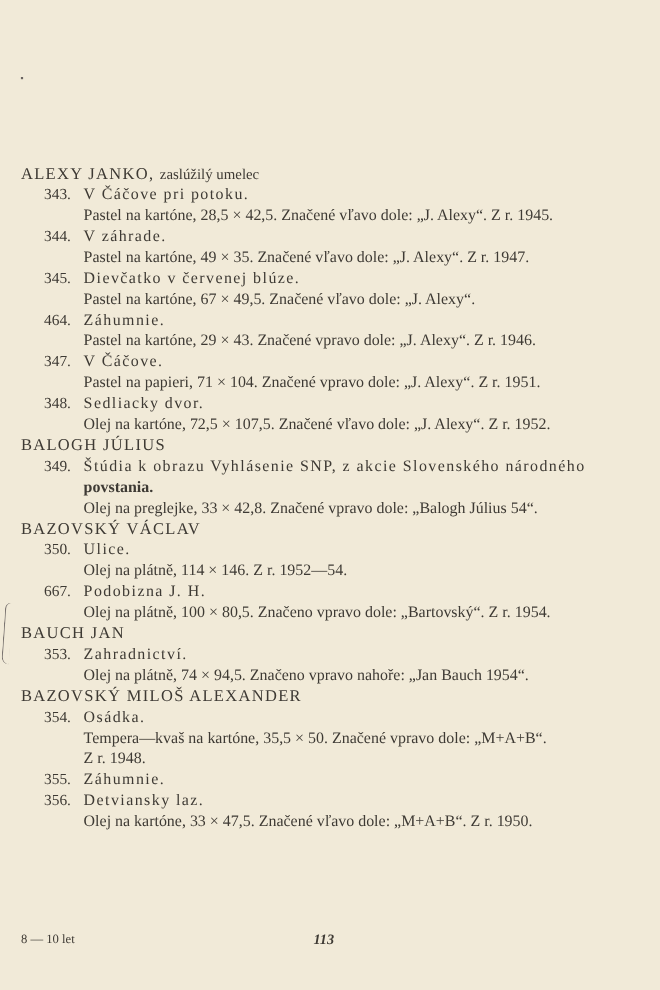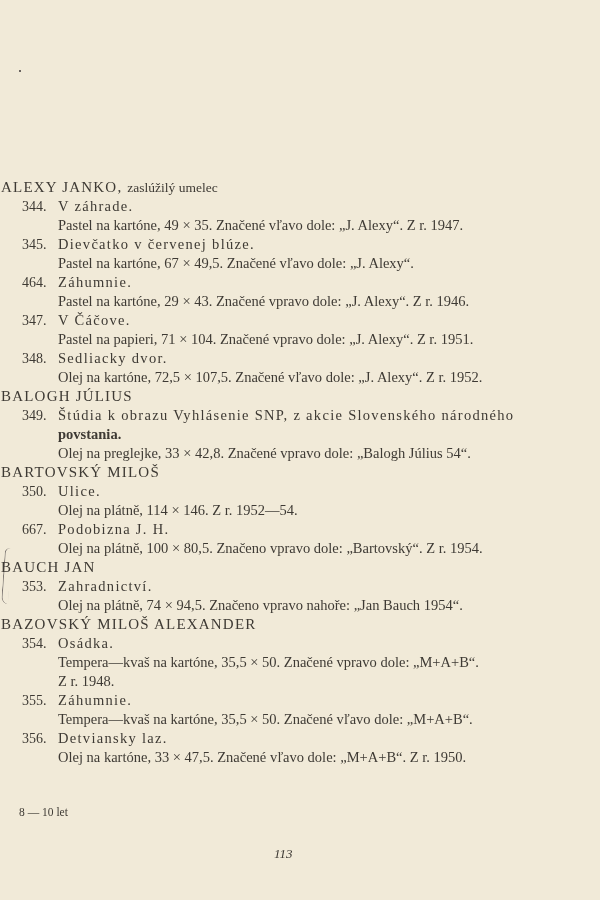--- a/index.html
+++ b/index.html
@@ -3,41 +3,45 @@
   <meta charset="utf-8">
   <style>
     html, body { margin: 0; padding: 0; }
     body {
       width: 600px; height: 900px; position: relative; overflow: hidden;
       background: #f1ead8;
       font-family: "Liberation Serif", "DejaVu Serif", serif;
       color: #3e3a34;
     }
     .speck { position: absolute; left: 19px; top: 70px; width: 2px; height: 2px; background: #6a6460; }
-    .page { position: absolute; left: 1px; top: 149px; width: 550px; margin-top: 29px; }
+    .page { position: absolute; left: 19px; top: 149px; width: 550px; }
     .artist { font-size: 15px; letter-spacing: 1.2px; line-height: 19px; height: 19px; white-space: nowrap; }
     .artist .note { font-size: 13.5px; letter-spacing: 0; }
     .entry { }
     .title { position: relative; padding-left: 57px; font-size: 14.5px; letter-spacing: 1.3px; line-height: 19px; white-space: nowrap; }
     .title .num { position: absolute; left: 21px; letter-spacing: 0; font-size: 14px; }
     .title-cont { padding-left: 57px; font-size: 14.5px; line-height: 19px; font-weight: bold; }
     .desc { padding-left: 57px; font-size: 14.5px; line-height: 19px; text-align: justify; white-space: nowrap; }
-    .footer-left { position: absolute; left: 19px; top: 806px; font-size: 11.5px; }
-    .footer-page { position: absolute; left: 274px; top: 846px; font-size: 13px; font-style: italic; font-weight: normal; }
+    .footer-left { position: absolute; left: 19px; top: 848px; font-size: 11.5px; }
+    .footer-page { position: absolute; left: 285px; top: 846px; font-size: 13px; font-style: italic; font-weight: bold; }
     .margin-mark { position: absolute; left: 3px; top: 548px; width: 6px; height: 56px; border-left: 1.2px solid #7a7470; border-radius: 6px 0 0 8px; transform: rotate(4deg); }
   </style>
 </head>
 <body>
 
 <div class="speck"></div>
 <div class="margin-mark"></div>
 
 <div class="page">
 
   <div class="artist"><span>ALEXY JANKO,</span> <span class="note">zaslúžilý umelec</span></div>
+  <div class="entry">
+    <div class="title"><span class="num">343.</span><span>V Čáčove pri potoku.</span></div>
+    <div class="desc">Pastel na kartóne, 28,5 × 42,5. Značené vľavo dole: „J. Alexy“. Z r. 1945.</div>
+  </div>
   <div class="entry">
     <div class="title"><span class="num">344.</span><span>V záhrade.</span></div>
     <div class="desc">Pastel na kartóne, 49 × 35. Značené vľavo dole: „J. Alexy“. Z r. 1947.</div>
   </div>
   <div class="entry">
     <div class="title"><span class="num">345.</span><span>Dievčatko v červenej blúze.</span></div>
     <div class="desc">Pastel na kartóne, 67 × 49,5. Značené vľavo dole: „J. Alexy“.</div>
   </div>
   <div class="entry">
     <div class="title"><span class="num">464.</span><span>Záhumnie.</span></div>
@@ -52,21 +56,21 @@
     <div class="desc">Olej na kartóne, 72,5 × 107,5. Značené vľavo dole: „J. Alexy“. Z r. 1952.</div>
   </div>
 
   <div class="artist">BALOGH JÚLIUS</div>
   <div class="entry">
     <div class="title"><span class="num">349.</span><span>Štúdia k obrazu Vyhlásenie SNP, z akcie Slovenského národného</span></div>
     <div class="title-cont">povstania.</div>
     <div class="desc">Olej na preglejke, 33 × 42,8. Značené vpravo dole: „Balogh Július 54“.</div>
   </div>
 
-  <div class="artist">BARTOVSKÝ MILOŠ</div>
+  <div class="artist">BAZOVSKÝ VÁCLAV</div>
   <div class="entry">
     <div class="title"><span class="num">350.</span><span>Ulice.</span></div>
     <div class="desc">Olej na plátně, 114 × 146. Z r. 1952—54.</div>
   </div>
   <div class="entry">
     <div class="title"><span class="num">667.</span><span>Podobizna J. H.</span></div>
     <div class="desc">Olej na plátně, 100 × 80,5. Značeno vpravo dole: „Bartovský“. Z r. 1954.</div>
   </div>
 
   <div class="artist">BAUCH JAN</div>
@@ -76,21 +80,20 @@
   </div>
 
   <div class="artist">BAZOVSKÝ MILOŠ ALEXANDER</div>
   <div class="entry">
     <div class="title"><span class="num">354.</span><span>Osádka.</span></div>
     <div class="desc">Tempera—kvaš na kartóne, 35,5 × 50. Značené vpravo dole: „M+A+B“.</div>
     <div class="desc">Z r. 1948.</div>
   </div>
   <div class="entry">
     <div class="title"><span class="num">355.</span><span>Záhumnie.</span></div>
-    <div class="desc">Tempera—kvaš na kartóne, 35,5 × 50. Značené vľavo dole: „M+A+B“.</div>
   </div>
   <div class="entry">
     <div class="title"><span class="num">356.</span><span>Detviansky laz.</span></div>
     <div class="desc">Olej na kartóne, 33 × 47,5. Značené vľavo dole: „M+A+B“. Z r. 1950.</div>
   </div>
 </div>
 
 <div class="footer-left">8 — 10 let</div>
 <div class="footer-page">113</div>
 

